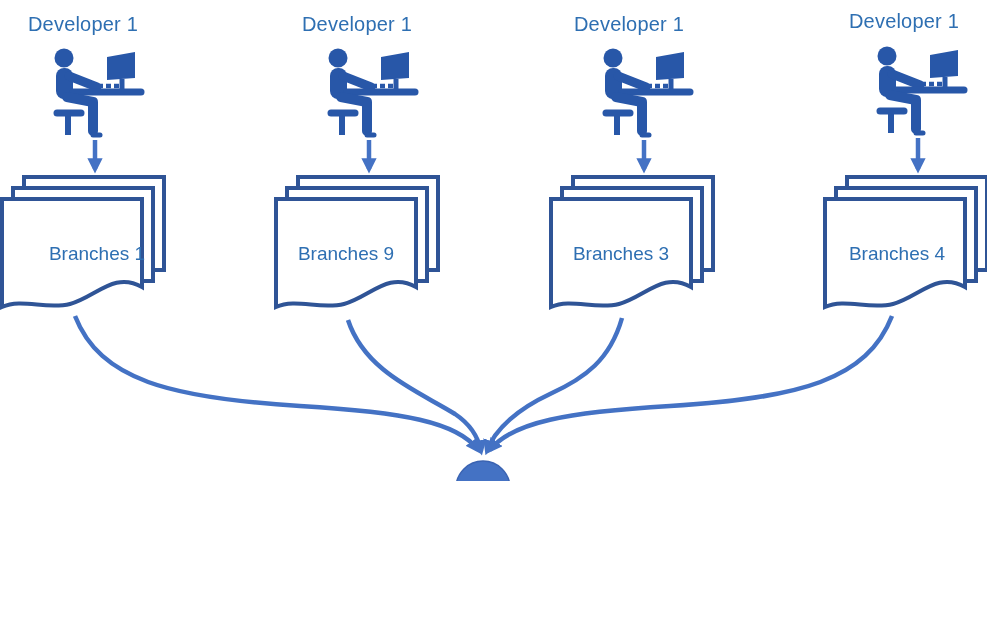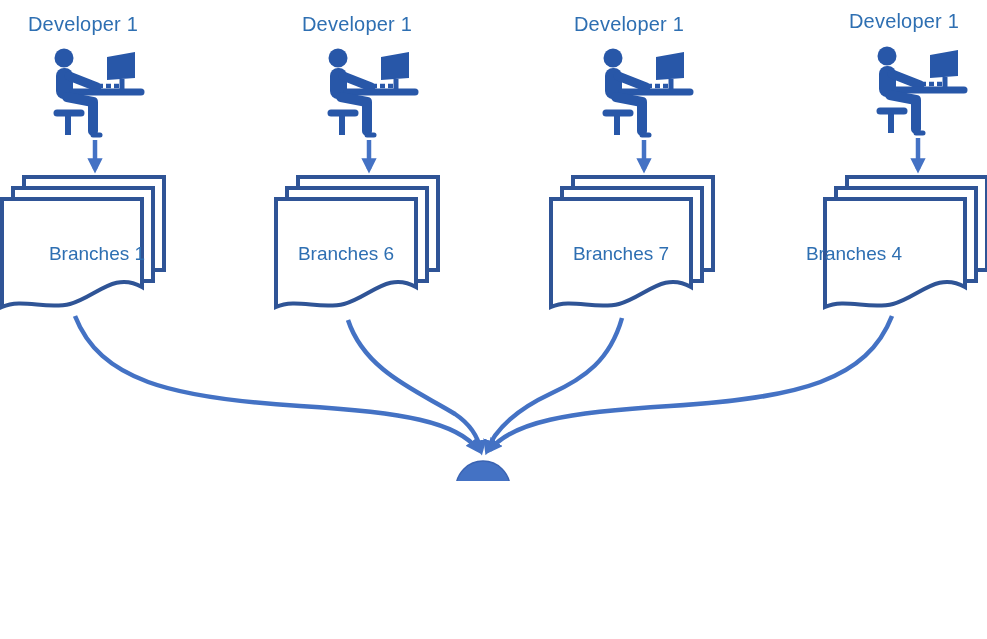--- a/index.html
+++ b/index.html
@@ -100,17 +100,17 @@
       <rect x="208" y="546" width="557" height="88" fill="#4472C4" stroke="#3E6ABD" stroke-width="1"></rect>
     </g>
   </svg>
 
   <div class="lbl lbl-dev" style="left:83px;  top:13px;">Developer 1</div>
   <div class="lbl lbl-dev" style="left:357px; top:13px;">Developer 1</div>
   <div class="lbl lbl-dev" style="left:629px; top:13px;">Developer 1</div>
   <div class="lbl lbl-dev" style="left:904px; top:10px;">Developer 1</div>
 
   <div class="lbl lbl-branch" style="left:72px;  top:243px;margin-left:25px;">Branches 1</div>
-  <div class="lbl lbl-branch" style="left:346px; top:243px;">Branches 6</div>
-  <div class="lbl lbl-branch" style="left:621px; top:243px;">Branches 7</div>
-  <div class="lbl lbl-branch" style="left:854px; top:243px;">Branches 4</div>
+  <div class="lbl lbl-branch" style="left:346px; top:243px;">Branches 9</div>
+  <div class="lbl lbl-branch" style="left:621px; top:243px;">Branches 3</div>
+  <div class="lbl lbl-branch" style="left:897px; top:243px;">Branches 4</div>
 
 </div>
 
 </body></html>

